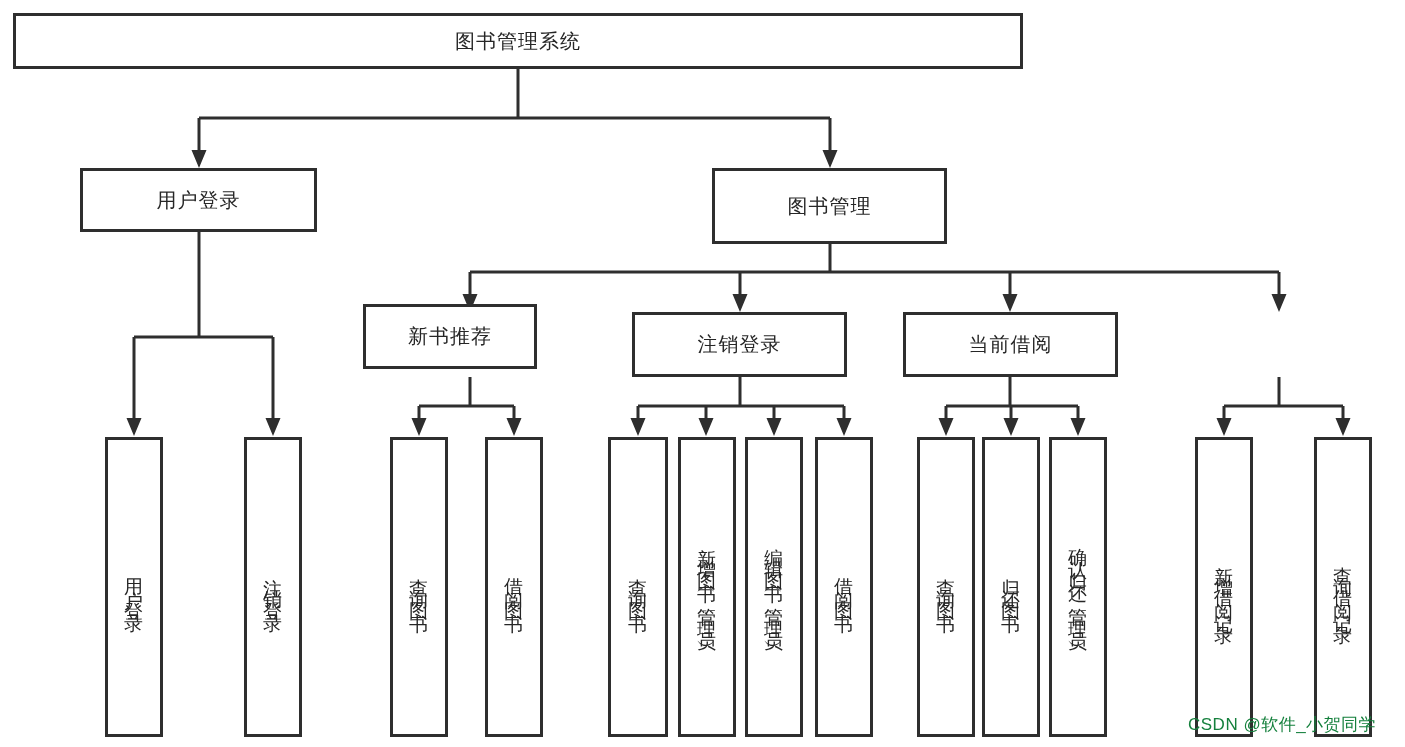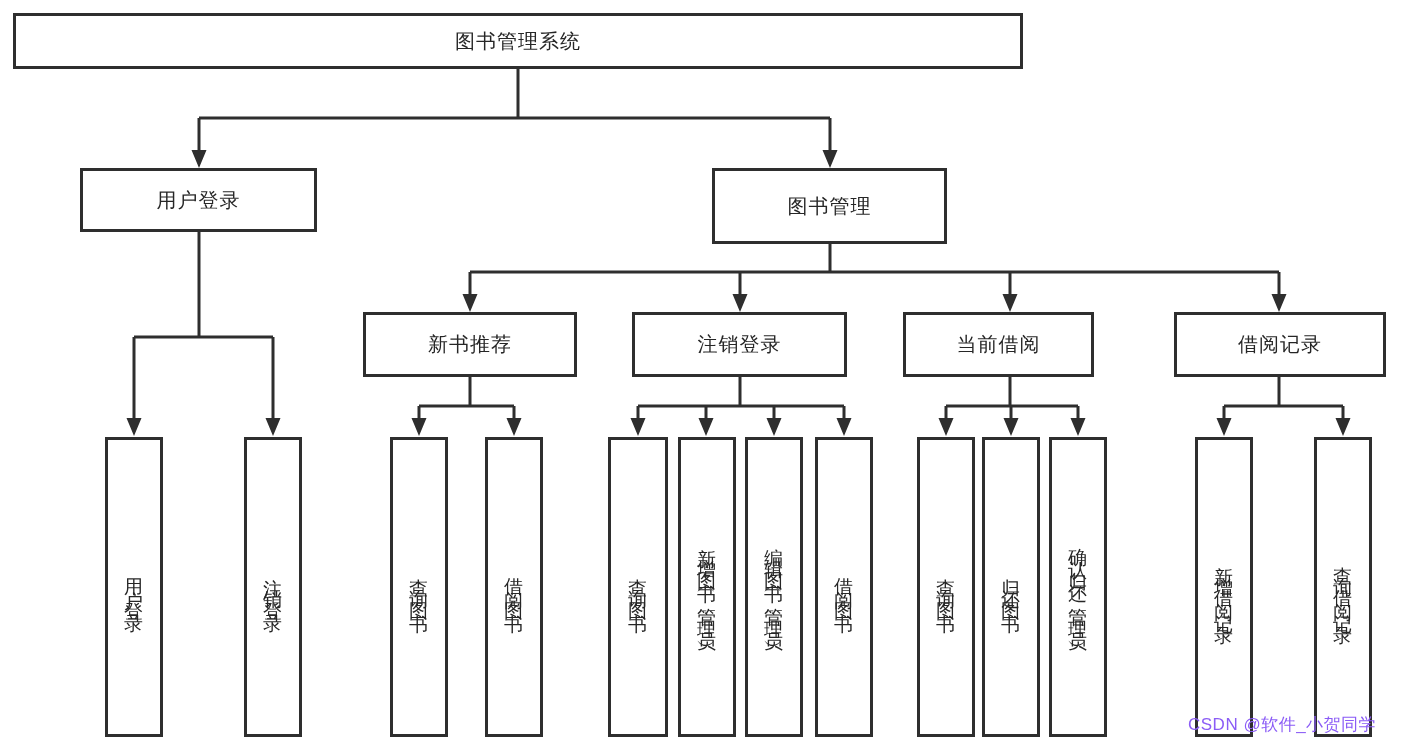--- a/index.html
+++ b/index.html
@@ -45,21 +45,21 @@
     letter-spacing: 12px;
     line-height: 1;
     white-space: nowrap;
   }
   .watermark {
     position: absolute;
     left: 1188px;
     top: 713px;
     font-size: 17px;
     letter-spacing: 0.5px;
-    color: #8b5cf6;
+    color: #15803d;
     z-index: 6;
     white-space: nowrap;
   }
   
   .box { z-index: 2; }
 </style>
 </head>
 <body>
 
 <div class="canvas">
@@ -99,31 +99,28 @@
     <span class="hlabel">图书管理系统</span>
   </div>
 
   <div class="box" style="left:80px;top:168px;width:237px;height:64px">
     <span class="hlabel">用户登录</span>
   </div>
   <div class="box" style="left:712px;top:168px;width:235px;height:76px">
     <span class="hlabel">图书管理</span>
   </div>
 
-  <div class="box" style="left:363px;top:312px;width:214px;height:65px">
+  <div class="box" style="left:363px;top:304px;width:174px;height:65px">
     <span class="hlabel">新书推荐</span>
   </div>
   <div class="box" style="left:632px;top:312px;width:215px;height:65px">
     <span class="hlabel">注销登录</span>
   </div>
-  <div class="box" style="left:903px;top:312px;width:191px;height:65px">
+  <div class="box" style="left:903px;top:312px;width:215px;height:65px">
     <span class="hlabel">当前借阅</span>
-  </div>
-  <div class="box" style="left:1174px;top:312px;width:212px;height:65px">
-    <span class="hlabel">借阅记录</span>
   </div>
 
   <div class="box" style="left:105px;top:437px;width:58px;height:300px">
     <span class="vtext">用户登录</span>
   </div>
   <div class="box" style="left:244px;top:437px;width:58px;height:300px">
     <span class="vtext">注销登录</span>
   </div>
 
   <div class="box" style="left:390px;top:437px;width:58px;height:300px">

